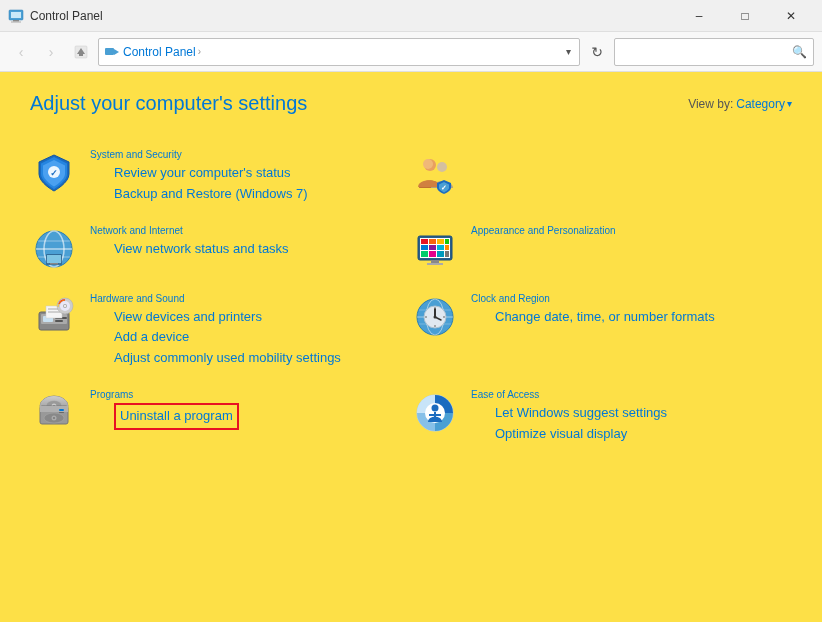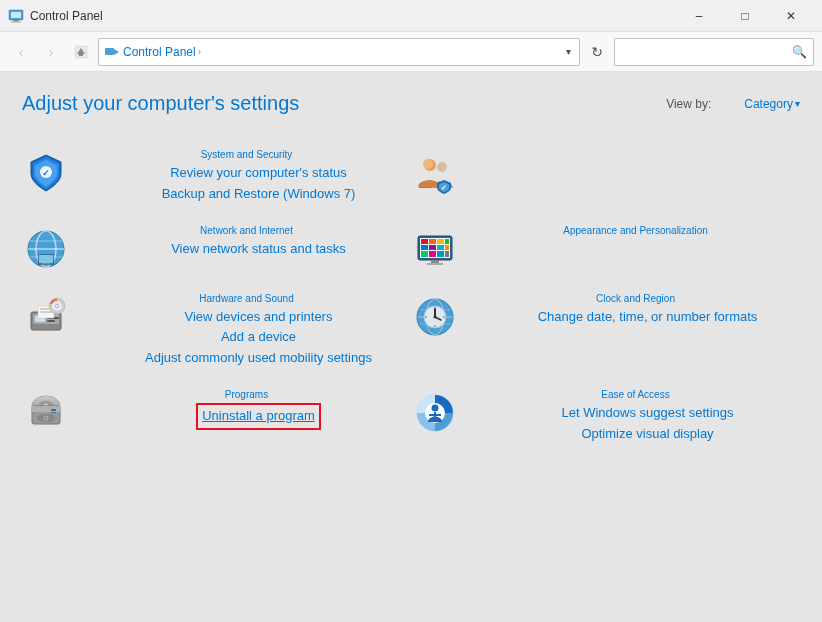--- a/index.html
+++ b/index.html
@@ -144,24 +144,23 @@
       border: none;
       outline: none;
       font-size: 12px;
       background: transparent;
     }
     .search-icon { color: #999; font-size: 12px; }
 
     
     .main-content {
       flex: 1;
-      padding: 20px 22px;
-      background: #e5e5e5;
+      padding: 20px 30px;
+      background: #fde047;
       overflow-y: auto;
-      text-align: center;
     }
 
     .page-header {
       display: flex;
       justify-content: space-between;
       align-items: center;
       margin-bottom: 24px;
     }
     .page-title {
       font-size: 20px;
@@ -175,21 +174,20 @@
       font-size: 12px;
       color: #444;
     }
     .view-by-label { color: #555; }
     .view-by-value {
       color: #0078d7;
       cursor: pointer;
       display: flex;
       align-items: center;
       gap: 2px;
-      margin-left: 30px;
     }
     .view-by-arrow { font-size: 10px; }
 
     
     .categories-grid {
       display: grid;
       grid-template-columns: 1fr 1fr;
       gap: 0;
     }
 
@@ -225,21 +223,20 @@
       cursor: pointer;
       display: block;
       line-height: 1.6;
       margin-left: 24px;
     }
 
     .category-link.highlighted {
       border: 2px solid #e81123;
       padding: 1px 4px;
       display: inline-block;
-      text-decoration: underline;
     }
   </style>
 </head>
 <body>
 
 <div class="title-bar">
   <span class="title-bar-icon">
     <svg width="16" height="16" viewBox="0 0 16 16">
       <rect x="1" y="2" width="14" height="10" rx="1" fill="#4a9fd4" stroke="#2a7db4" stroke-width="0.5"></rect>
       <rect x="3" y="4" width="10" height="6" fill="#c8e8f8"></rect>

